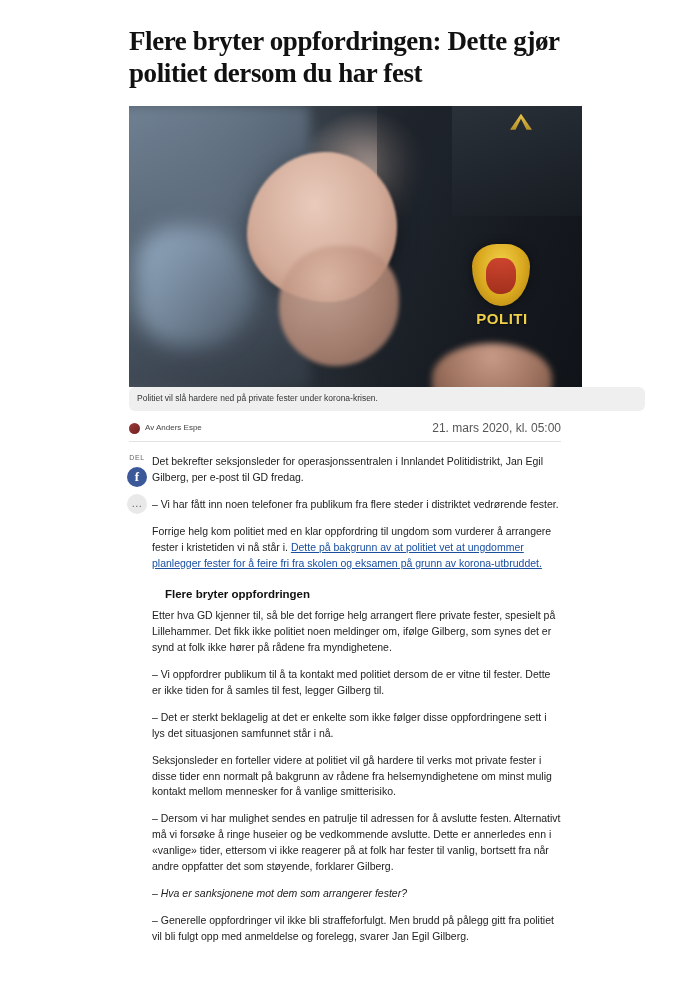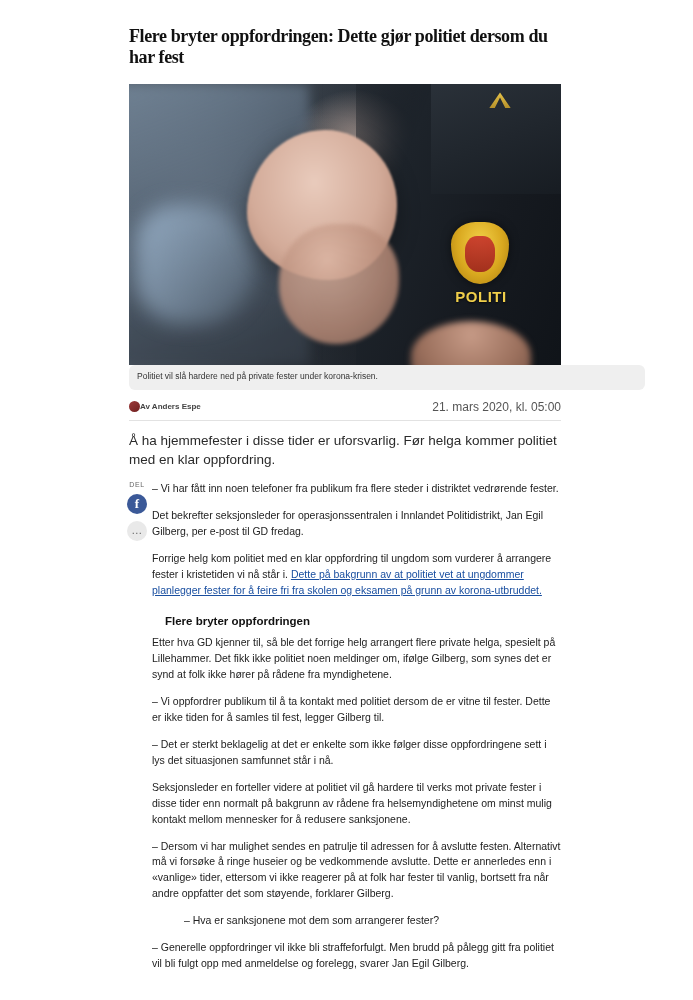--- a/index.html
+++ b/index.html
@@ -24,33 +24,34 @@
   .article {
     position: absolute;
     left: 129px;
     top: 0;
     width: 432px;
   }
   .headline {
     margin: 26px 0 0 0;
     font-family: "Liberation Serif", serif;
     font-weight: bold;
-    font-size: 18px;
+    font-size: 27px;
     line-height: 1.18;
     letter-spacing: -0.4px;
     color: #111111;
   }
   
   .hero {
     position: relative;
     margin-top: 16px;
     width: 432px;
     height: 281px;
     overflow: hidden;
     background: #2b3138;
+    padding-left: 21px;
   }
   .hero-photo {
     position: absolute;
     inset: 0;
     background:
       radial-gradient(circle at 18% 42%, rgba(146,162,178,0.55) 0%, rgba(60,70,80,0.0) 38%),
       radial-gradient(circle at 52% 26%, rgba(224,198,186,0.85) 0%, rgba(224,198,186,0.0) 22%),
       radial-gradient(circle at 72% 70%, rgba(24,28,34,0.95) 0%, rgba(24,28,34,0.1) 55%),
       linear-gradient(105deg, #5b6773 0%, #47515c 22%, #2d343c 48%, #1b2026 70%, #15191e 100%);
   }
@@ -163,22 +164,22 @@
   .byline-row {
     display: flex;
     align-items: center;
     justify-content: space-between;
     margin-top: 10px;
     padding-bottom: 6px;
     border-bottom: 1px solid #e2e2e2;
   }
   .byline-left {
     display: flex;
-    align-items: center;
-    font-weight: bold;
+    align-items: flex-start;
+    gap: 5px;
   }
   .author-avatar {
     width: 11px;
     height: 11px;
     border-radius: 50%;
     background: linear-gradient(140deg, #9d3a3a, #6f2020);
     flex: 0 0 auto;
   }
   .byline-text {
     font-size: 8px;
@@ -241,21 +242,21 @@
     margin-left: 23px;
     width: 409px;
   }
   .body-col p {
     margin: 0 0 11px 0;
     font-size: 10.5px;
     line-height: 1.52;
     color: #222222;
   }
   .body-col p.italic {
-    margin-left: 32px;
+    font-style: italic;
   }
   .body-col h2 {
     margin: 16px 0 8px 0;
     font-size: 11.5px;
     font-weight: bold;
     color: #111111;
     padding-left: 13px;
   }
   a.inline-link {
     color: #1a4fa0;
@@ -291,38 +292,37 @@
     <div class="caption">Politiet vil slå hardere ned på private fester under korona-krisen.</div>
 
     <div class="byline-row">
       <div class="byline-left">
         <div class="author-avatar"></div>
         <span class="byline-text">Av Anders Espe</span>
       </div>
       <span class="byline-date">21. mars 2020, kl. 05:00</span>
     </div>
 
-    <div class="standfirst">Å ha hjemmefester i disse tider er uforsvarlig. Før helga kommer politiet med en klar oppfordring.</div>
 
     <div class="body-wrap">
       <div class="share-rail">
         <div class="share-label">DEL</div>
         <div class="share-btn">f</div>
         <div class="share-more">...</div>
       </div>
 
       <div class="body-col" id="body-col">
+          <p>Det bekrefter seksjonsleder for operasjonssentralen i Innlandet Politidistrikt, Jan Egil Gilberg, per e-post til GD fredag.</p>
           <p>– Vi har fått inn noen telefoner fra publikum fra flere steder i distriktet vedrørende fester.</p>
-          <p>Det bekrefter seksjonsleder for operasjonssentralen i Innlandet Politidistrikt, Jan Egil Gilberg, per e-post til GD fredag.</p>
           <p><span>Forrige helg kom politiet med en klar oppfordring til ungdom som vurderer å arrangere fester i kristetiden vi nå står i. </span><a class="inline-link" href="#">Dette på bakgrunn av at politiet vet at ungdommer planlegger fester for å feire fri fra skolen og eksamen på grunn av korona-utbruddet.</a></p>
           <h2>Flere bryter oppfordringen</h2>
-          <p>Etter hva GD kjenner til, så ble det forrige helg arrangert flere private helga, spesielt på Lillehammer. Det fikk ikke politiet noen meldinger om, ifølge Gilberg, som synes det er synd at folk ikke hører på rådene fra myndighetene.</p>
+          <p>Etter hva GD kjenner til, så ble det forrige helg arrangert flere private fester, spesielt på Lillehammer. Det fikk ikke politiet noen meldinger om, ifølge Gilberg, som synes det er synd at folk ikke hører på rådene fra myndighetene.</p>
           <p>– Vi oppfordrer publikum til å ta kontakt med politiet dersom de er vitne til fester. Dette er ikke tiden for å samles til fest, legger Gilberg til.</p>
           <p>– Det er sterkt beklagelig at det er enkelte som ikke følger disse oppfordringene sett i lys det situasjonen samfunnet står i nå.</p>
-          <p>Seksjonsleder en forteller videre at politiet vil gå hardere til verks mot private fester i disse tider enn normalt på bakgrunn av rådene fra helsemyndighetene om minst mulig kontakt mellom mennesker for å redusere sanksjonene.</p>
+          <p>Seksjonsleder en forteller videre at politiet vil gå hardere til verks mot private fester i disse tider enn normalt på bakgrunn av rådene fra helsemyndighetene om minst mulig kontakt mellom mennesker for å vanlige smitterisiko.</p>
           <p>– Dersom vi har mulighet sendes en patrulje til adressen for å avslutte festen. Alternativt må vi forsøke å ringe huseier og be vedkommende avslutte. Dette er annerledes enn i «vanlige» tider, ettersom vi ikke reagerer på at folk har fester til vanlig, bortsett fra når andre oppfatter det som støyende, forklarer Gilberg.</p>
           <p class="italic">– Hva er sanksjonene mot dem som arrangerer fester?</p>
           <p>– Generelle oppfordringer vil ikke bli straffeforfulgt. Men brudd på pålegg gitt fra politiet vil bli fulgt opp med anmeldelse og forelegg, svarer Jan Egil Gilberg.</p>
         </div>
     </div>
 
   </div>
 </div>
 
 </body></html>

